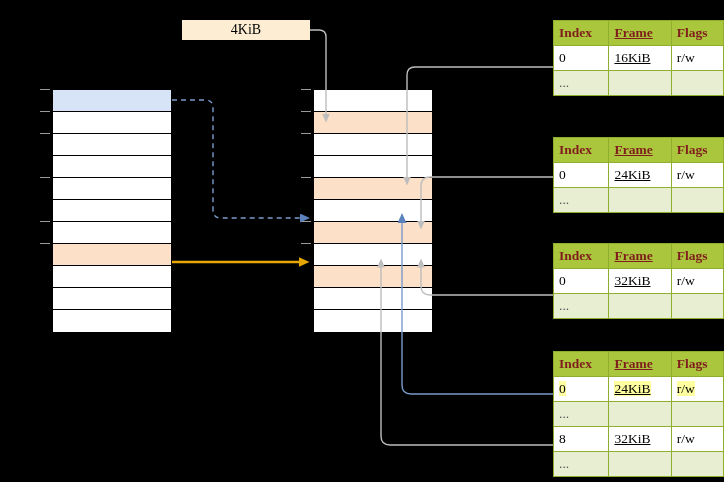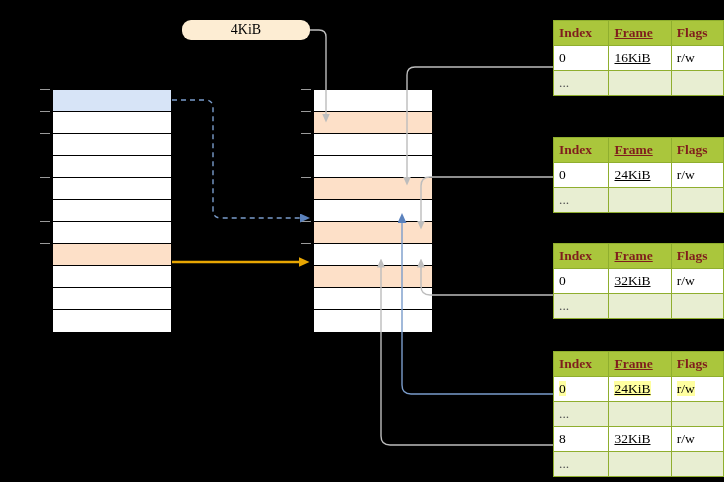--- a/index.html
+++ b/index.html
@@ -33,21 +33,21 @@
   .ptable td.hl span{background:#ffffa0;}
   .c-index{width:54px;}
   .c-frame{width:62px;text-decoration:underline;}
   .c-flags{width:50px;}
 </style>
 </head>
 <body>
 
 <div class="stage">
 
-  <div class="label-box" style="left:182px;top:20px;width:128px;border-radius:9px;">4KiB</div>
+  <div class="label-box" style="left:182px;top:20px;width:128px;">4KiB</div>
 
   <div class="col" id="vcol" style="left:52px;top:89px;width:120px;height:242px;">
       <div class="cell blue"></div>
       <div class="cell"></div>
       <div class="cell"></div>
       <div class="cell"></div>
       <div class="cell"></div>
       <div class="cell"></div>
       <div class="cell"></div>
       <div class="cell peach"></div>

